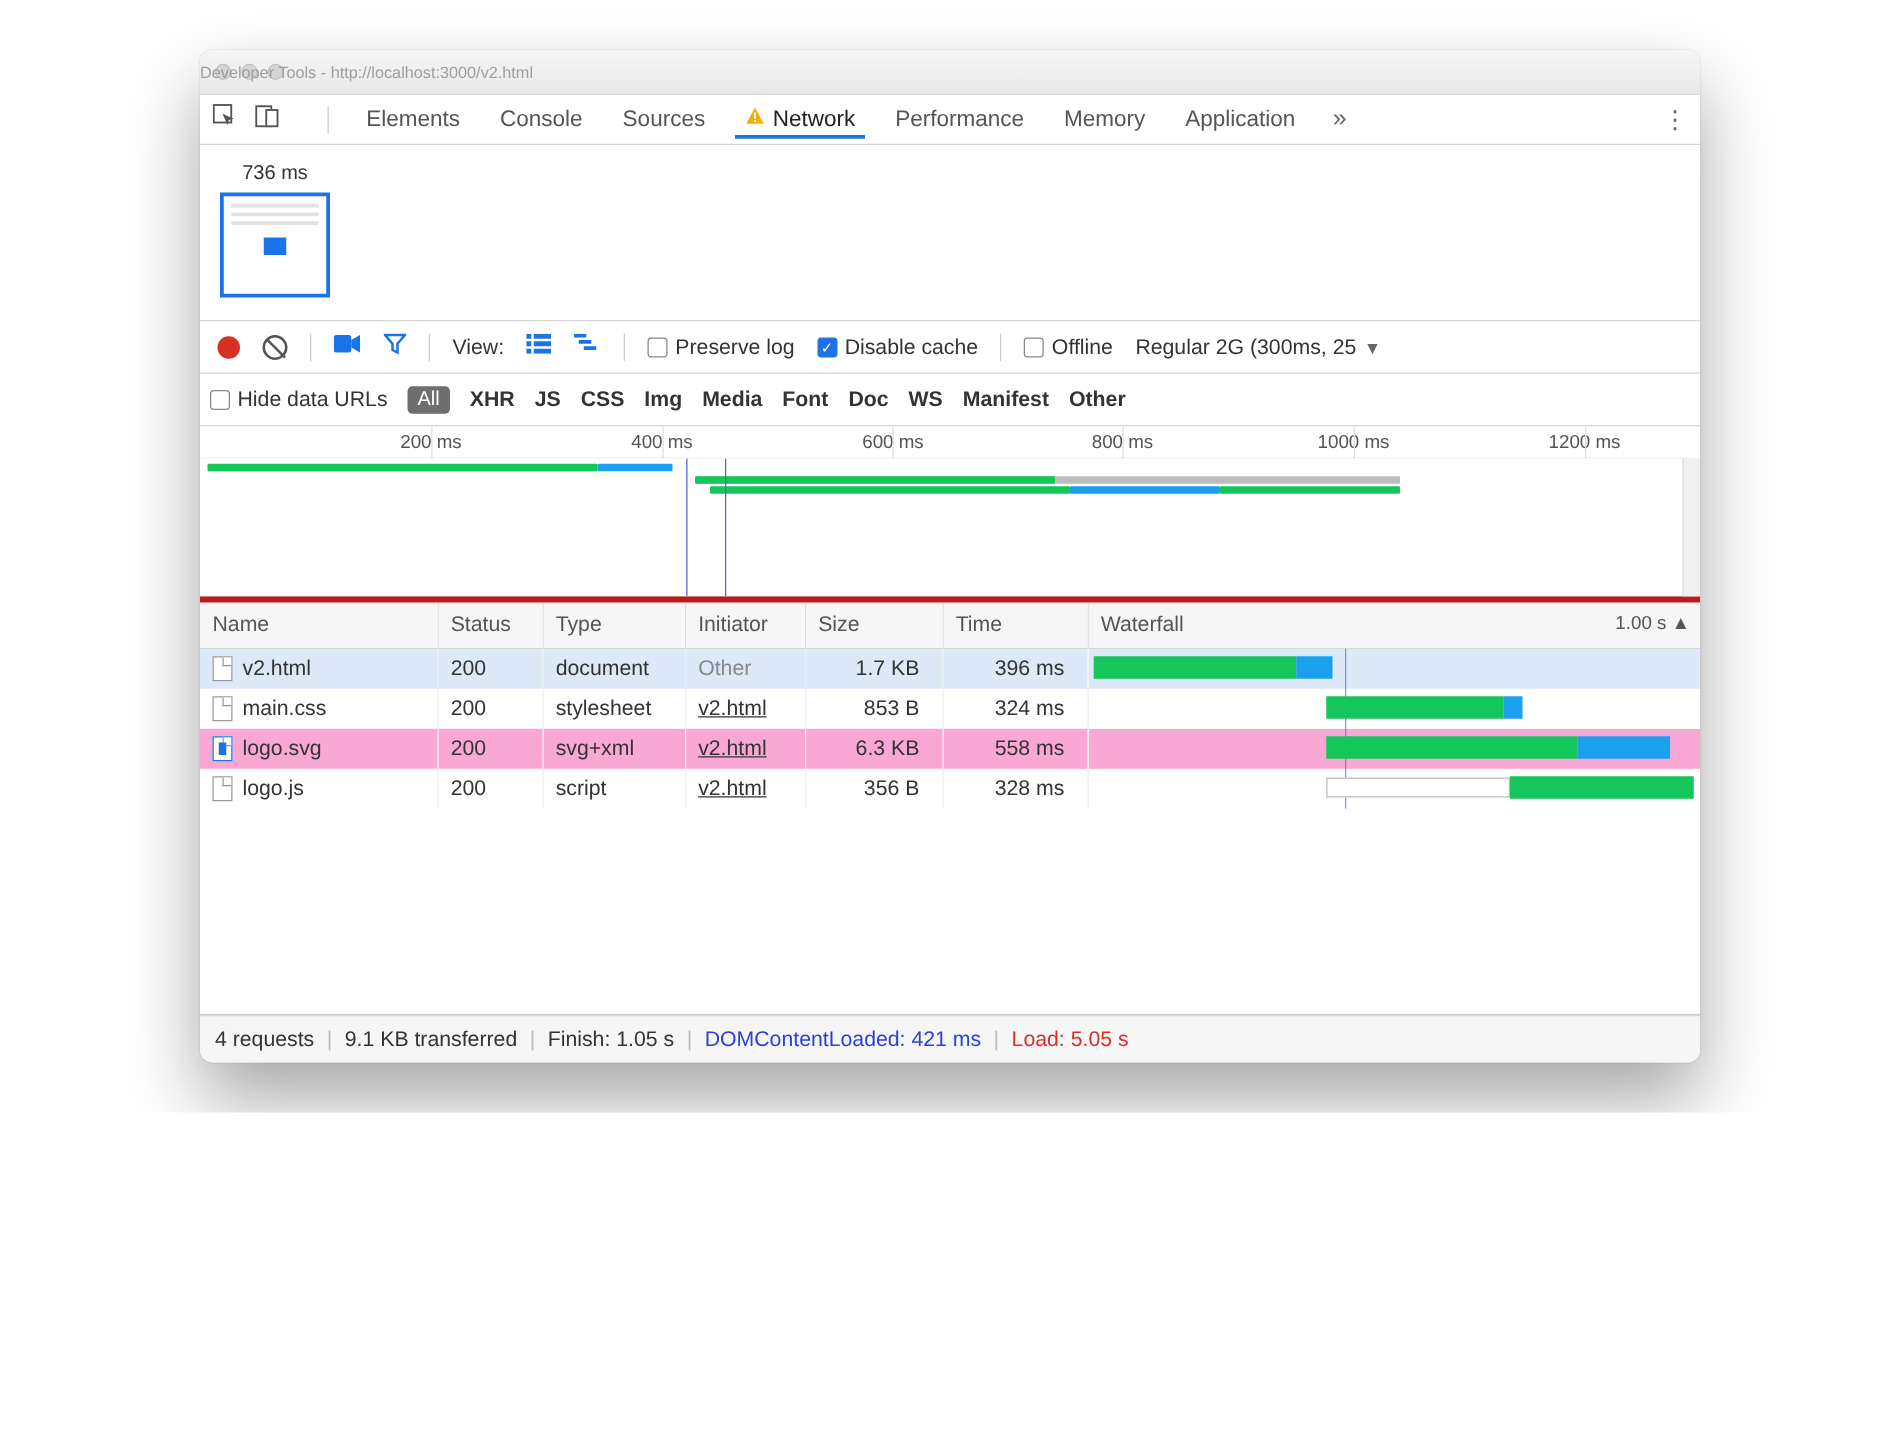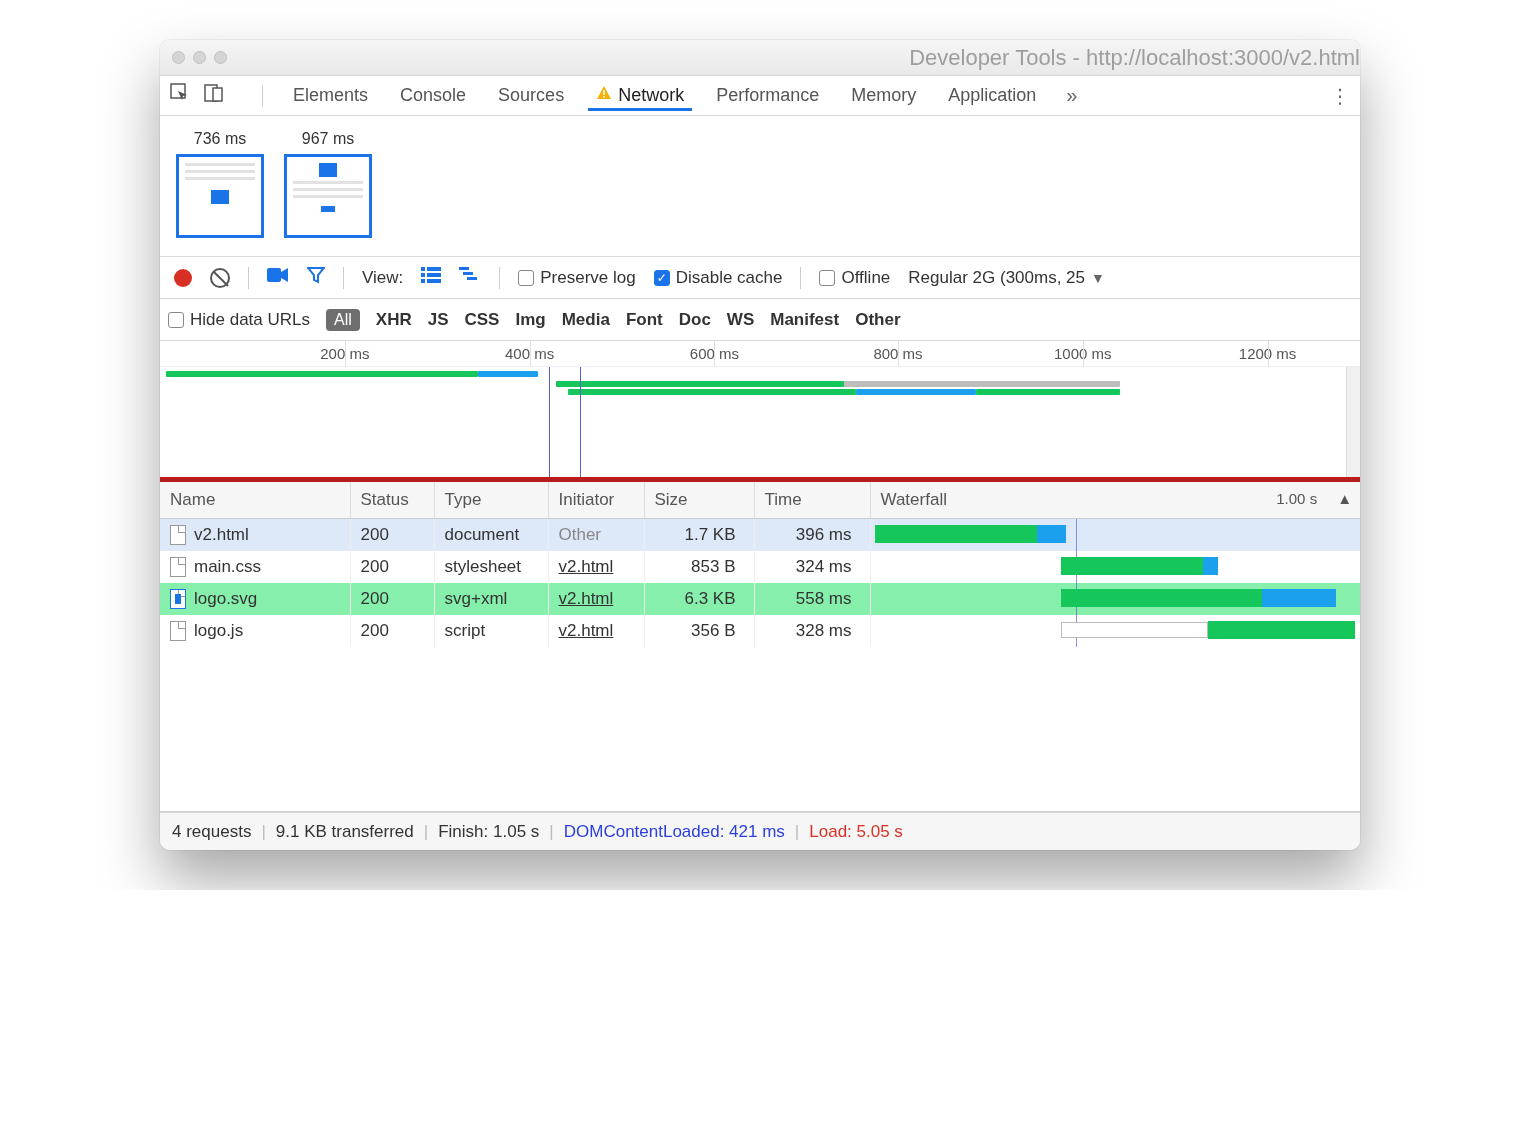--- a/index.html
+++ b/index.html
@@ -25,21 +25,21 @@
     border-bottom: 1px solid #d7d7d7;
     display: flex;
     align-items: center;
     padding: 0 12px;
     position: relative;
   }
   .traffic-lights { display: flex; gap: 8px; }
   .tl { width: 13px; height: 13px; border-radius: 50%; background: #d5d5d5; border:1px solid #c1c1c1; }
   .title-text {
     position: absolute; left: 0; right: 0;
-    text-align: right; color: #9e9e9e; font-size: 22px;
+    text-align: left; color: #9e9e9e; font-size: 13px;
   }
   
   .tabstrip {
     display: flex; align-items: center; height: 40px;
     border-bottom: 1px solid #d7d7d7;
     padding: 0 10px; gap: 28px; color:#555; font-size:18px;
     position: relative;
   }
   .tabstrip .selector-icons { display:flex; gap:14px; margin-right:10px; align-items:center;}
   .tab { cursor: pointer; padding: 4px 2px; position:relative; }
@@ -110,35 +110,35 @@
   
   .datatable { width:100%; border-collapse:collapse; font-size:17px; color:#333;}
   .datatable th {
     text-align:left; font-weight:400; color:#555; background:#f6f6f6;
     border-bottom:1px solid #ccc; border-right:1px solid #ddd;
     padding:8px 10px; position:relative;
   }
   .datatable th:last-child { border-right:none; }
   .datatable td { padding:6px 10px; border-right:1px solid #eee; }
   .datatable td:last-child { border-right:none; }
-  .datatable tr.alt { background:#86efac; }
+  .datatable tr.alt { background:#f9a8d4; }
   .datatable tr.selected { background:#dde9f9; }
   .name-cell { display:flex; align-items:center; gap:8px; }
   .file-icon { width:16px; height:20px; border:1px solid #999; background:#fff; position:relative;}
   .file-icon::before { content:""; position:absolute; top:0; right:0; width:6px; height:6px; background:#fff; border-left:1px solid #999; border-bottom:1px solid #999;}
   .file-icon.svg { border-color:#1a73e8;}
   .file-icon.svg::after { content:""; position:absolute; inset:4px; background:#1a73e8;}
   .initiator-link { text-decoration:underline; color:#333; cursor:pointer;}
   .initiator-other { color:#888; }
   .sz-cell, .tm-cell { text-align:right; padding-right:18px !important;}
   .waterfall-cell { position:relative; height:30px; }
   .wf-bar { position:absolute; height:18px; top:6px; }
   .wf-bar.empty { border:1px solid #bbb; background:#fff; height:16px; top:7px;}
   .wf-marker { position:absolute; top:0; bottom:0; width:1px; background:#5b64d6; opacity:0.7;}
-  .waterfall-head-right { position:absolute; right:8px; top:8px; color:#555; font-size:15px; display:flex; gap:20px; align-items:center;}
+  .waterfall-head-right { position:absolute; right:8px; top:8px; color:#555; font-size:15px; display:flex; gap:4px; align-items:center;}
   
   .table-wrap { height:330px; overflow:hidden; border-bottom:1px solid #d0d0d0;}
   .col-name{width:190px;} .col-status{width:84px;} .col-type{width:114px;}
   .col-init{width:96px;} .col-size{width:110px;} .col-time{width:116px;}
   
   .footer {
     height:38px; display:flex; align-items:center; gap:10px;
     padding:0 12px; font-size:17px; color:#333; background:#f6f6f6;
     border-top:1px solid #d7d7d7;
   }
@@ -198,30 +198,20 @@
   </div>
 
   <div class="filmstrip">
     <div class="frame">
       <div class="frame-label">736 ms</div>
       <div class="frame-thumb">
         <div class="line"></div>
           <div class="line"></div>
           <div class="line"></div>
         <div class="block"></div>
-      </div>
-    </div>
-    <div class="frame">
-      <div class="frame-label">967 ms</div>
-      <div class="frame-thumb">
-        <div class="block" style="margin-top:0"></div>
-        <div class="line"></div>
-          <div class="line"></div>
-          <div class="line"></div>
-        <div style="width:14px;height:6px;background:#1a73e8;margin-top:4px"></div>
       </div>
     </div>
   </div>
 
   <div class="toolbar">
     <div class="rec"></div>
     <div class="ban"></div>
     <div class="divider"></div>
     <span class="cam">
       <svg width="22" height="16" viewBox="0 0 22 16">

